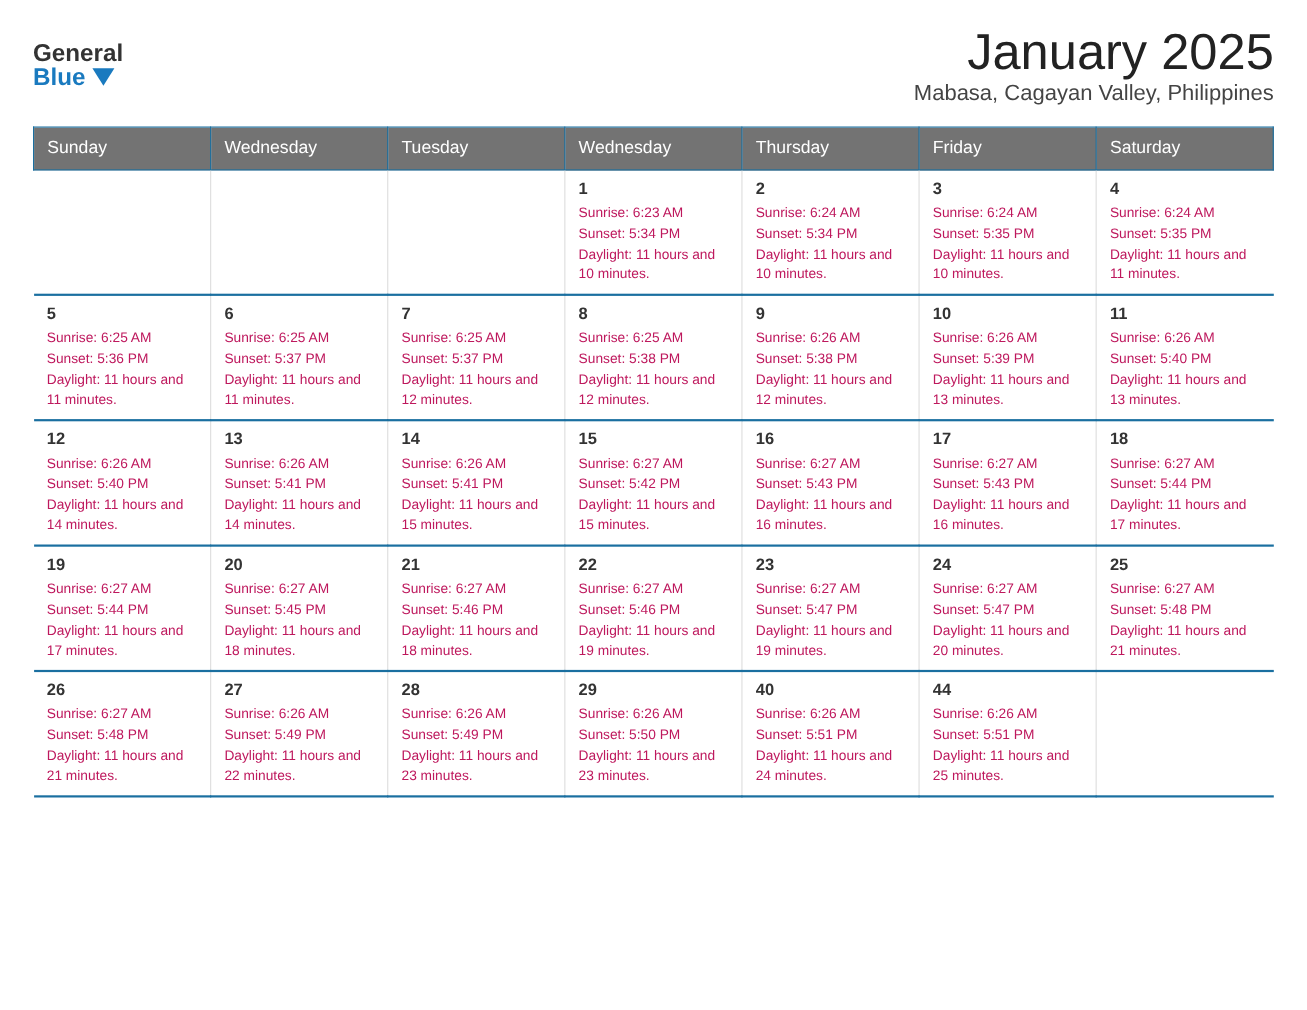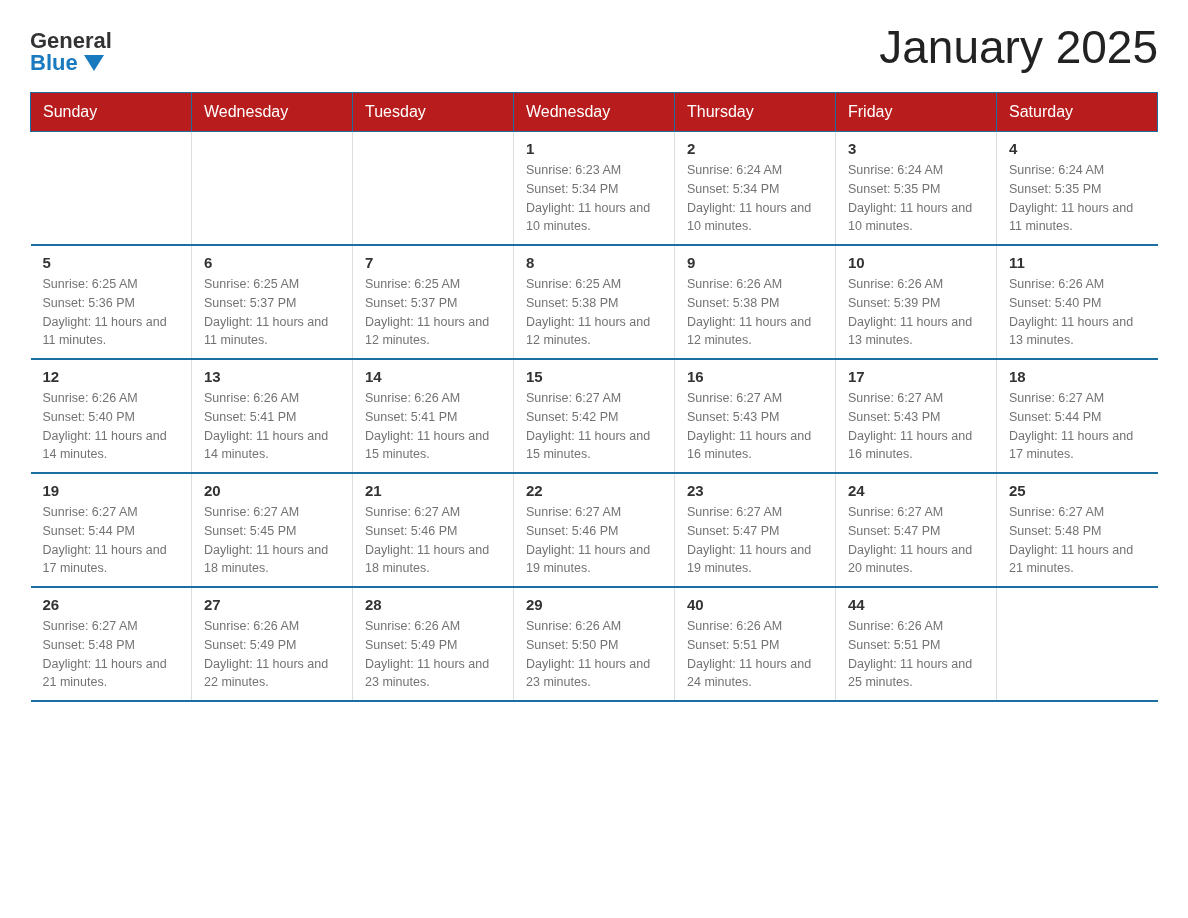--- a/index.html
+++ b/index.html
@@ -5,21 +5,21 @@
     * { box-sizing: border-box; margin: 0; padding: 0; }
     body {
       font-family: Arial, sans-serif;
       background: #fff;
       color: #333;
       padding: 20px 30px;
     }
     .header {
       display: flex;
       justify-content: space-between;
-      align-items: flex-end;
+      align-items: center;
       margin-bottom: 18px;
     }
     .logo {
       display: flex;
       flex-direction: column;
       line-height: 1;
     }
     .logo-general {
       font-size: 22px;
       font-weight: bold;
@@ -54,21 +54,21 @@
     .subtitle {
       font-size: 20px;
       color: #444;
       font-weight: normal;
     }
     .calendar {
       width: 100%;
       border-collapse: collapse;
     }
     .calendar thead tr {
-      background-color: #b91c1c;
+      background-color: #737373;
     }
     .calendar thead th {
       color: #fff;
       font-size: 16px;
       font-weight: normal;
       padding: 10px 12px;
       text-align: left;
       border: 1px solid #1a6fa0;
     }
     .calendar tbody tr {
@@ -88,40 +88,41 @@
     }
     .day-number {
       font-size: 15px;
       font-weight: bold;
       color: #333;
       display: block;
       margin-bottom: 4px;
     }
     .day-info {
       font-size: 12.5px;
-      color: #737373;
+      color: #be185d;
       line-height: 1.5;
     }
     .empty-cell {
       background: #fff;
     }
   </style>
 </head>
 <body>
 
 <div class="header">
   <div class="logo">
     <span class="logo-general">General</span>
     <span class="logo-blue">
       <span>Blue</span>
       <span class="logo-triangle"></span>
     </span>
   </div>
   <div class="title-section">
     <div class="main-title">January 2025</div>
+    <div class="subtitle">Mabasa, Cagayan Valley, Philippines</div>
   </div>
 </div>
 
 <table class="calendar">
   <thead>
     <tr>
     <th>Sunday</th>
         <th>Wednesday</th>
         <th>Tuesday</th>
         <th>Wednesday</th>

